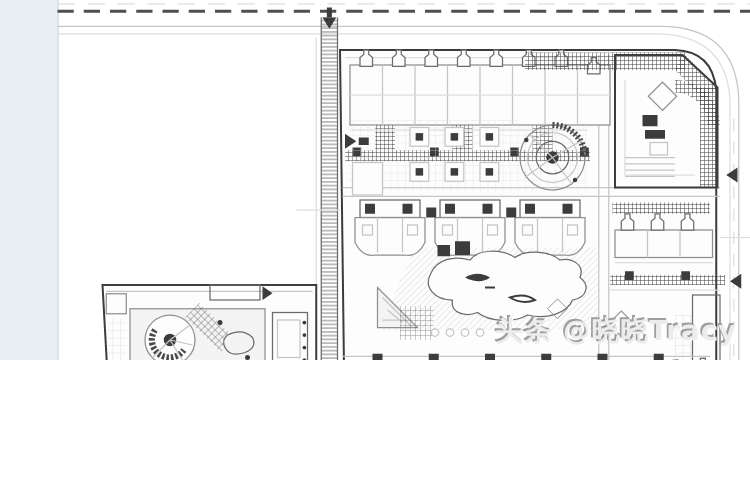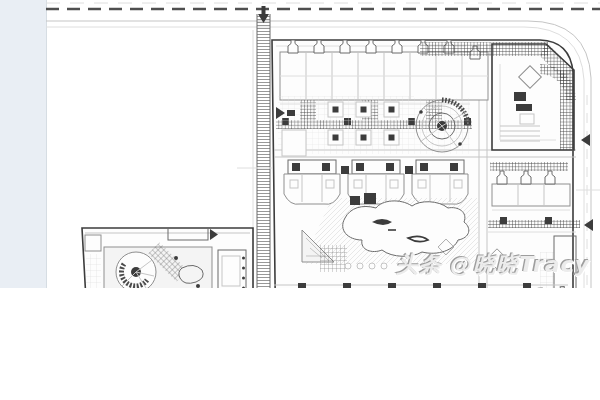--- a/index.html
+++ b/index.html
@@ -1,17 +1,17 @@
 <!DOCTYPE html>
 <html style="--background: #ffffff; --strip: #e9eef4; --strip_border: #d6dde3; --line: #8f8f8f; --line_light: #c5c5c5; --line_faint: #dedede; --mid: #6b6b6b; --dark: #3c3c3c; --fill_white: #fdfdfd; --fill_light: #f4f4f4; --gray_block: #b7b7b7; --watermark_fill: #ececec; --watermark_shadow: #9e9e9e;"><head>
 <meta charset="utf-8">
 <style>
   html,body{margin:0;padding:0;background:#fff;}
   #stage{position:relative;width:600px;height:288px;overflow:hidden;
-         background:var(--background,#fff);font-family:"DejaVu Sans",sans-serif;font-style:italic;}
+         background:var(--background,#fff);font-family:"DejaVu Sans",sans-serif;}
   #page-strip{position:absolute;left:0;top:0;width:46px;height:400px;
               background:var(--strip,#e9eef4);border-right:1px solid var(--strip_border,#d6dde3);}
   #plan-svg{position:absolute;left:0;top:0;}
   
   .ln      {stroke:var(--line,#8f8f8f);fill:none;stroke-width:1;}
   .ln-dk   {stroke:var(--dark,#3c3c3c);fill:none;stroke-width:1.6;}
   .ln-md   {stroke:var(--mid,#6b6b6b);fill:none;stroke-width:1;}
   .ln-lt   {stroke:var(--line_light,#c5c5c5);fill:none;stroke-width:1;}
   .ln-ft   {stroke:var(--line_faint,#dedede);fill:none;stroke-width:1;}
   .f-wh    {fill:var(--fill_white,#fdfdfd);}

